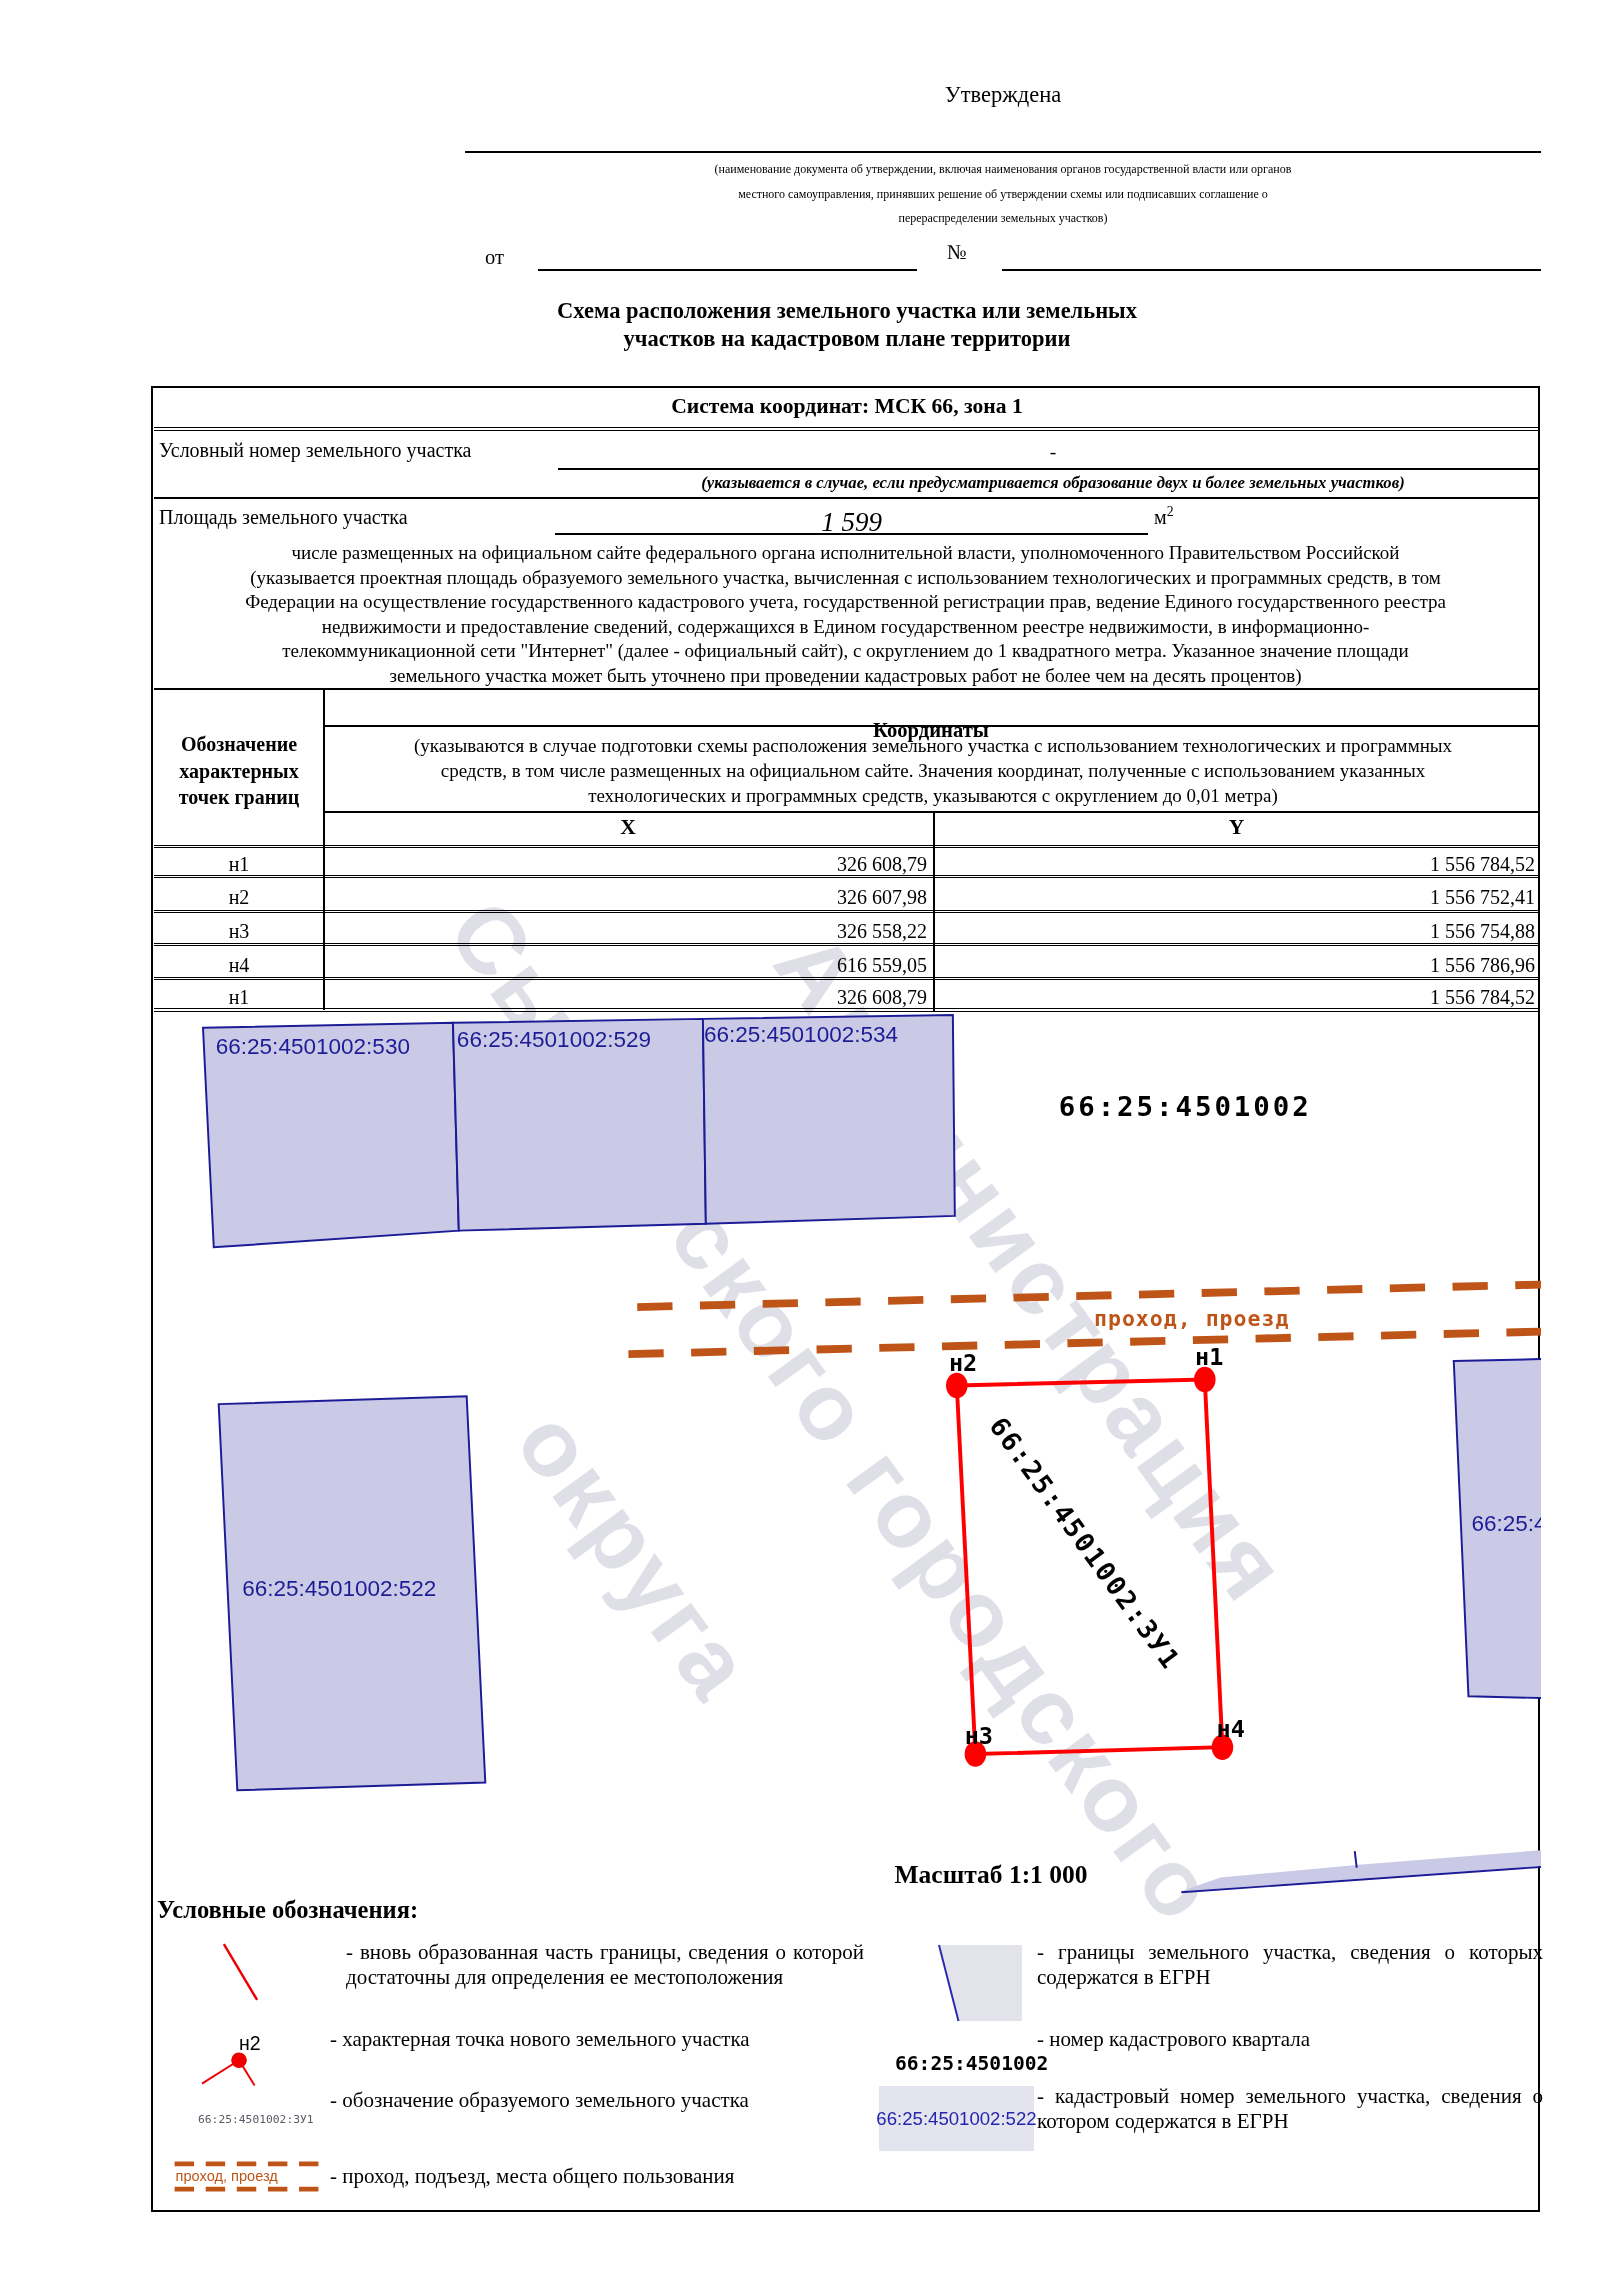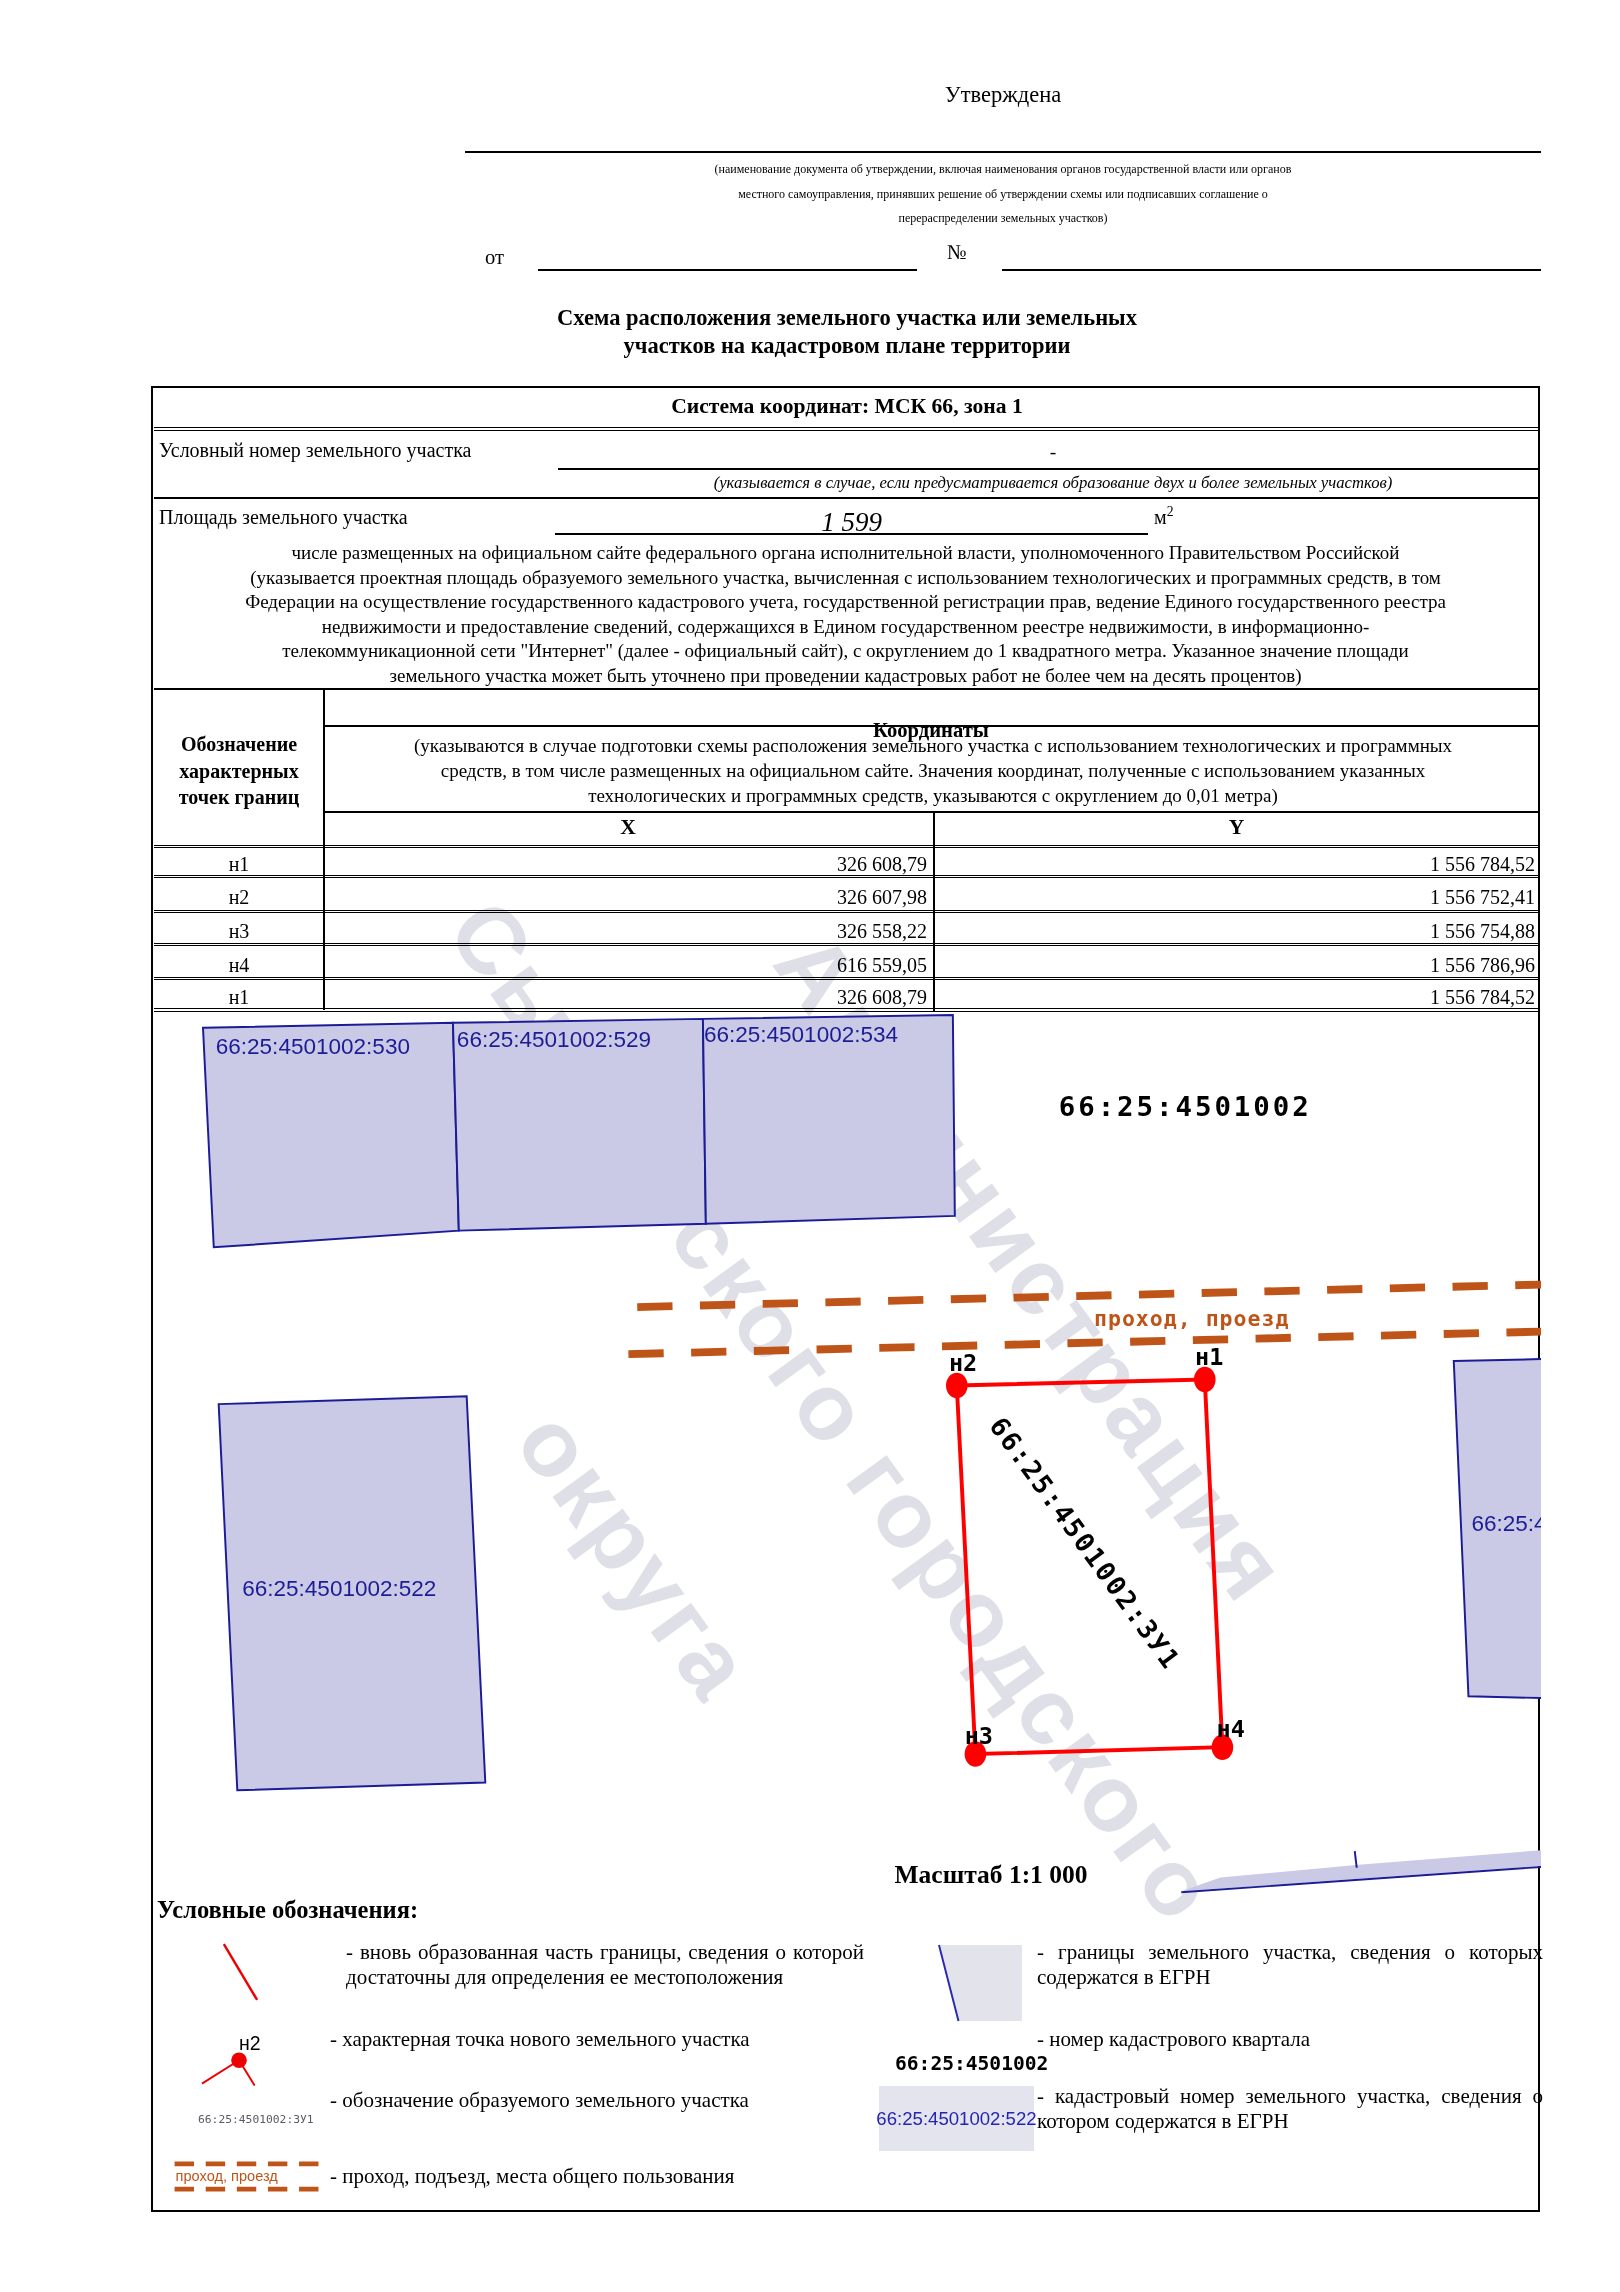--- a/index.html
+++ b/index.html
@@ -45,40 +45,40 @@
     <div>(наименование документа об утверждении, включая наименования органов государственной власти или органов</div>
     <div>местного самоуправления, принявших решение об утверждении схемы или подписавших соглашение о</div>
     <div>перераспределении земельных участков)</div>
   </div>
 
   <div class="abs" style="left:485px;top:246px;font-size:20.6px;">от</div>
   <div class="uline" style="left:538px;top:269px;width:379px;"></div>
   <div class="abs" style="left:947px;top:241px;font-size:20.6px;">№</div>
   <div class="uline" style="left:1002px;top:269px;width:539px;"></div>
 
-  <div class="abs ctr b" style="left:151px;top:297px;width:1392px;font-size:22.5px;line-height:28px;margin-top:7px;">
+  <div class="abs ctr b" style="left:151px;top:297px;width:1392px;font-size:22.5px;line-height:28px;">
     <div>Схема расположения земельного участка или земельных</div>
     <div>участков на кадастровом плане территории</div>
   </div>
 
   <div class="watermark">
     <div>Администрация</div>
     <div>Сысертского городского</div>
     <div>округа</div>
   </div>
 
   <div class="box"></div>
 
   <div class="abs ctr b" style="left:154px;top:394px;width:1386px;font-size:21.6px;">Система координат: МСК 66, зона 1</div>
   <div class="hrd" style="left:154px;top:427px;width:1386px;"></div>
 
   <div class="abs serif20" style="left:159px;top:439px;">Условный номер земельного участка</div>
   <div class="abs ctr" style="left:568px;top:441px;width:970px;font-size:19.6px;">-</div>
   <div class="hr1" style="left:558px;top:468px;width:981px;"></div>
-  <div class="abs ctr i" style="left:568px;top:473px;width:970px;font-size:16.7px;">(указывается в случае, если предусматривается образование двух и более земельных участков)</div>
+  <div class="abs ctr i" style="left:568px;top:473px;width:970px;font-size:16.7px;font-weight:bold;">(указывается в случае, если предусматривается образование двух и более земельных участков)</div>
   <div class="hr" style="left:154px;top:497px;width:1386px;"></div>
 
   <div class="abs serif20" style="left:159px;top:506px;">Площадь земельного участка</div>
   <div class="abs ctr i" style="left:555px;top:507px;width:593px;font-size:27px;">1 599</div>
   <div class="hr1" style="left:555px;top:533px;width:593px;"></div>
   <div class="abs serif20" style="left:1154px;top:504px;"><span>м</span><sup style="font-size:13.7px;">2</sup></div>
   <div class="abs ctr note" style="left:157px;top:541px;width:1377px;">
     <div>числе размещенных на официальном сайте федерального органа исполнительной власти, уполномоченного Правительством Российской</div>
     <div>(указывается проектная площадь образуемого земельного участка, вычисленная с использованием технологических и программных средств, в том</div>
     <div>Федерации на осуществление государственного кадастрового учета, государственной регистрации прав, ведение Единого государственного реестра</div>

